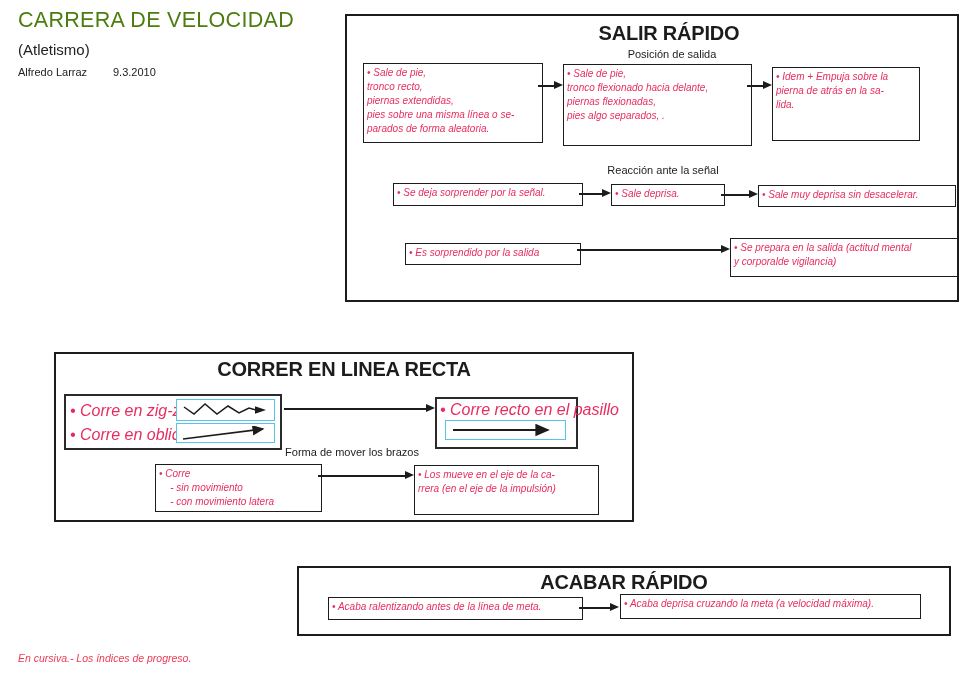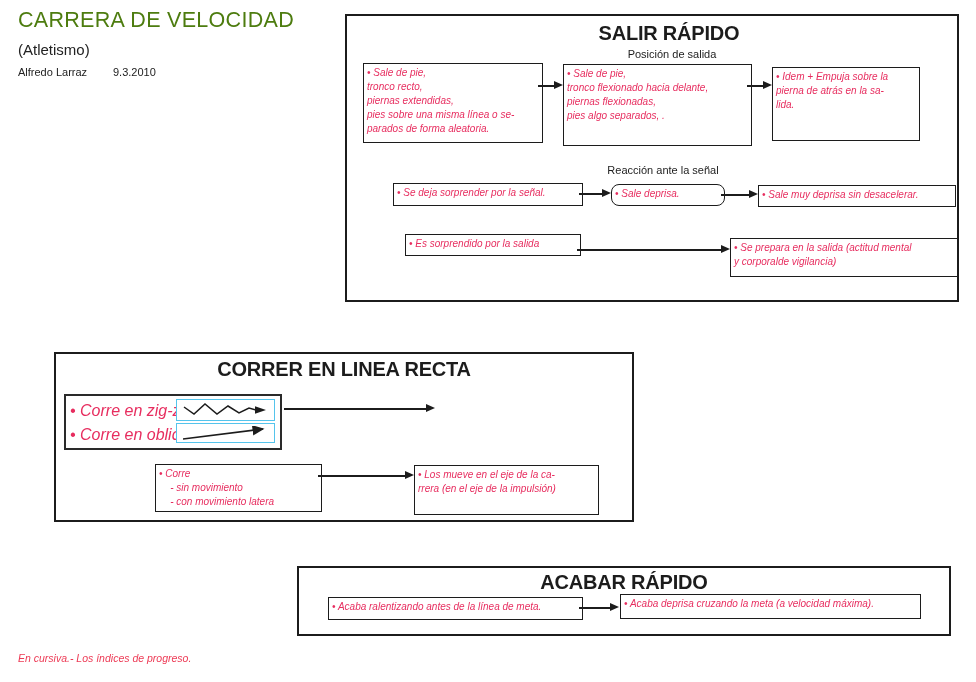--- a/index.html
+++ b/index.html
@@ -62,25 +62,25 @@
 piernas flexionadas,
 pies algo separados, .</div>
     <div class="arrow" style="left:400px;top:69px;width:16px;"></div>
     <div class="pbox" style="left:425px;top:51px;width:140px;height:68px;">• Idem + Empuja sobre la
 pierna de atrás en la sa-
 lida.</div>
 
     <div class="sec-label" style="top:148px;margin-left:22px;">Reacción ante la señal</div>
     <div class="pbox" style="left:46px;top:167px;width:182px;height:17px;">• Se deja sorprender por la señal.</div>
     <div class="arrow" style="left:232px;top:177px;width:23px;"></div>
-    <div class="pbox" style="left:264px;top:168px;width:106px;height:16px;border-radius:8px;">• Sale deprisa.</div>
+    <div class="pbox" style="left:264px;top:168px;width:106px;height:16px;">• Sale deprisa.</div>
     <div class="arrow" style="left:374px;top:178px;width:28px;"></div>
     <div class="pbox" style="left:411px;top:169px;width:190px;height:16px;">• Sale muy deprisa sin desacelerar.</div>
 
-    <div class="pbox" style="left:58px;top:218px;width:168px;height:16px;">• Es sorprendido por la salida</div>
+    <div class="pbox" style="left:58px;top:227px;width:168px;height:16px;">• Es sorprendido por la salida</div>
     <div class="arrow" style="left:230px;top:233px;width:144px;"></div>
     <div class="pbox" style="left:383px;top:222px;width:220px;height:33px;">• Se prepara en la salida (actitud mental
 y corporalde vigilancia)</div>
   </section>
 
   <section class="panel" style="left:54px;top:352px;width:576px;height:166px;">
     <div class="panel-title" style="top:4px;">CORRER EN LINEA RECTA</div>
 
     <div style="position:absolute;left:8px;top:40px;width:214px;height:52px;border:2px solid #2a2a2a;background:#fff;">
       <span class="plabel" style="left:4px;top:6px;">• Corre en zig-zag</span>
@@ -98,21 +98,35 @@
                 <path d="M0,0 L8,3.5 L0,7 Z" fill="#1c1c1c"></path>
               </marker>
             </defs>
           <line x1="4" y1="13" x2="84" y2="3" stroke="currentColor" stroke-width="1.5" marker-end="url(#m-ob)"></line>
         </svg>
       </div>
     </div>
 
     <div class="arrow" style="left:228px;top:54px;width:142px;"></div>
 
+    <div style="position:absolute;left:379px;top:43px;width:139px;height:48px;border:2px solid #2a2a2a;background:#fff;">
+      <span class="plabel" style="left:3px;top:2px;">• Corre recto en el pasillo</span>
+      <div class="cyanbox" style="left:8px;top:21px;width:119px;height:18px;">
+        <svg width="115" height="14" viewBox="0 0 115 14" style="color:var(--ink,#1c1c1c);">
+          <defs>
+              <marker id="m-st" markerWidth="9" markerHeight="8" refX="7" refY="3.5" orient="auto">
+                <path d="M0,0 L8,3.5 L0,7 Z" fill="#1c1c1c"></path>
+              </marker>
+            </defs>
+          <line x1="5" y1="7" x2="100" y2="7" stroke="currentColor" stroke-width="1.8" marker-end="url(#m-st)"></line>
+        </svg>
+      </div>
+    </div>
 
+    <div class="sec-label" style="top:92px;margin-left:16px;">Forma de mover los brazos</div>
     <div class="pbox" style="left:99px;top:110px;width:159px;height:42px;">• Corre
     - sin movimiento
     - con movimiento latera</div>
     <div class="arrow" style="left:262px;top:121px;width:87px;"></div>
     <div class="pbox" style="left:358px;top:111px;width:177px;height:44px;">• Los mueve en el eje de la ca-
 rrera (en el eje de la impulsión)</div>
   </section>
 
   <section class="panel" style="left:297px;top:566px;width:650px;height:66px;">
     <div class="panel-title" style="top:3px;">ACABAR RÁPIDO</div>

